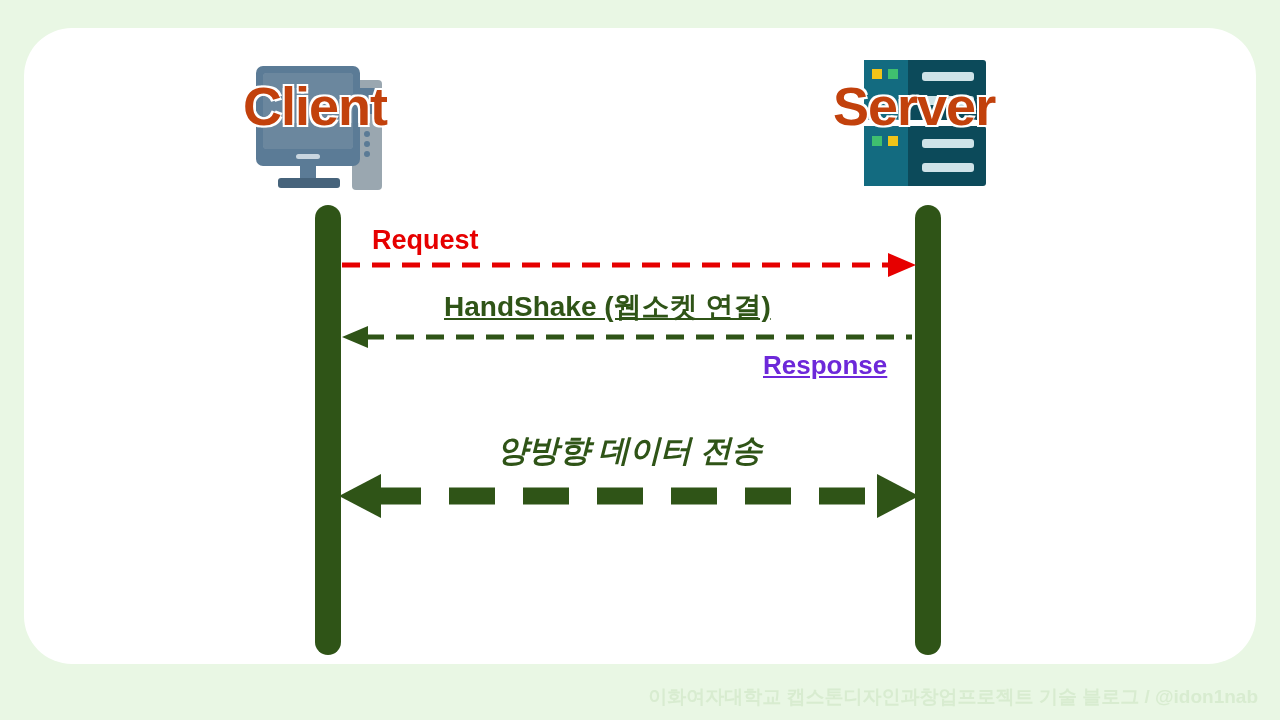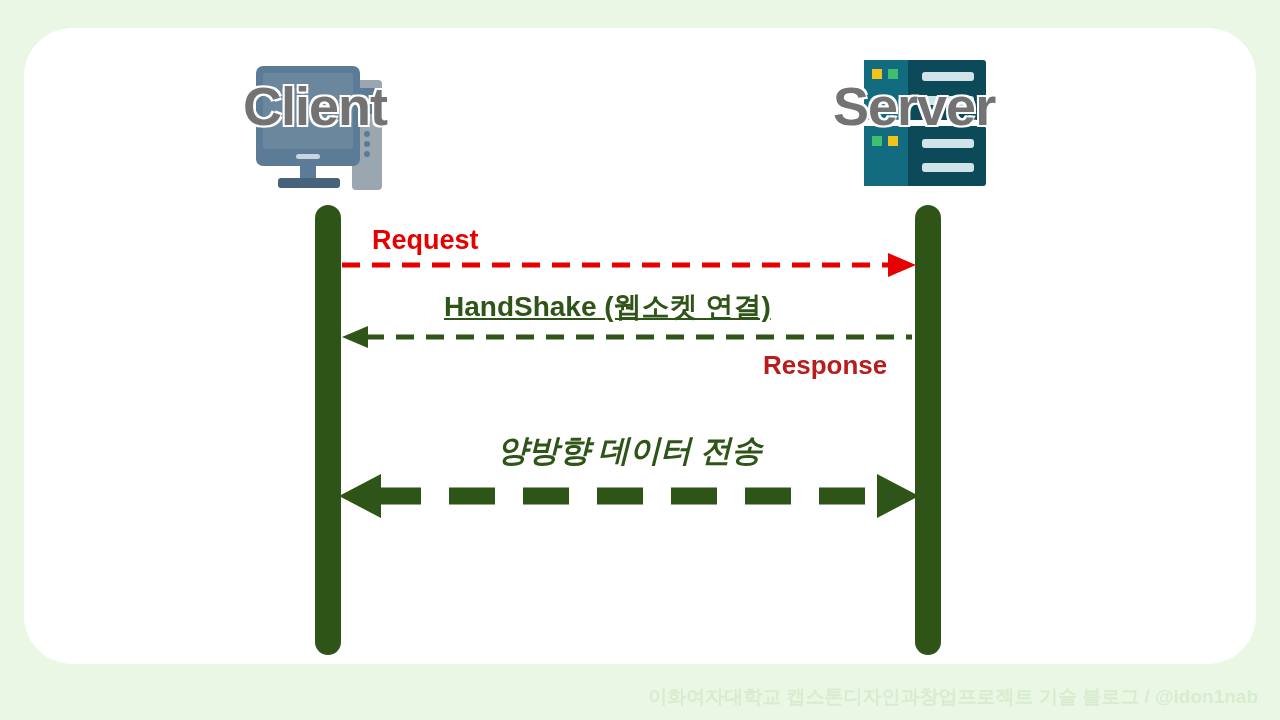--- a/index.html
+++ b/index.html
@@ -21,21 +21,21 @@
     width: 1232px;
     height: 636px;
     background: #ffffff;
     border-radius: 48px;
   }
   
   .node-title {
     position: absolute;
     font-size: 54px;
     font-weight: bold;
-    color: #737373;
+    color: #c2410c;
     letter-spacing: -1px;
     text-shadow:
        2px 2px 0 #ffffff,
       -2px 2px 0 #ffffff,
        2px -2px 0 #ffffff,
       -2px -2px 0 #ffffff;
     white-space: nowrap;
   }
   #client-title { left: 243px; top: 75px; }
   #server-title { left: 833px; top: 75px; text-align: right; }
@@ -64,21 +64,22 @@
   }
   #handshake-label {
     left: 444px; top: 288px;
     font-size: 28px;
     color: #2f5417;
     text-decoration: underline;
   }
   #response-label {
     left: 763px; top: 350px;
     font-size: 26px;
-    color: #b91c1c;
+    color: #6d28d9;
+    text-decoration: underline;
   }
   #bidir-label {
     left: 497px; top: 430px;
     font-size: 31px;
     color: #2f5417;
     font-style: italic;
   }
 
   .arrow-svg {
     position: absolute;

